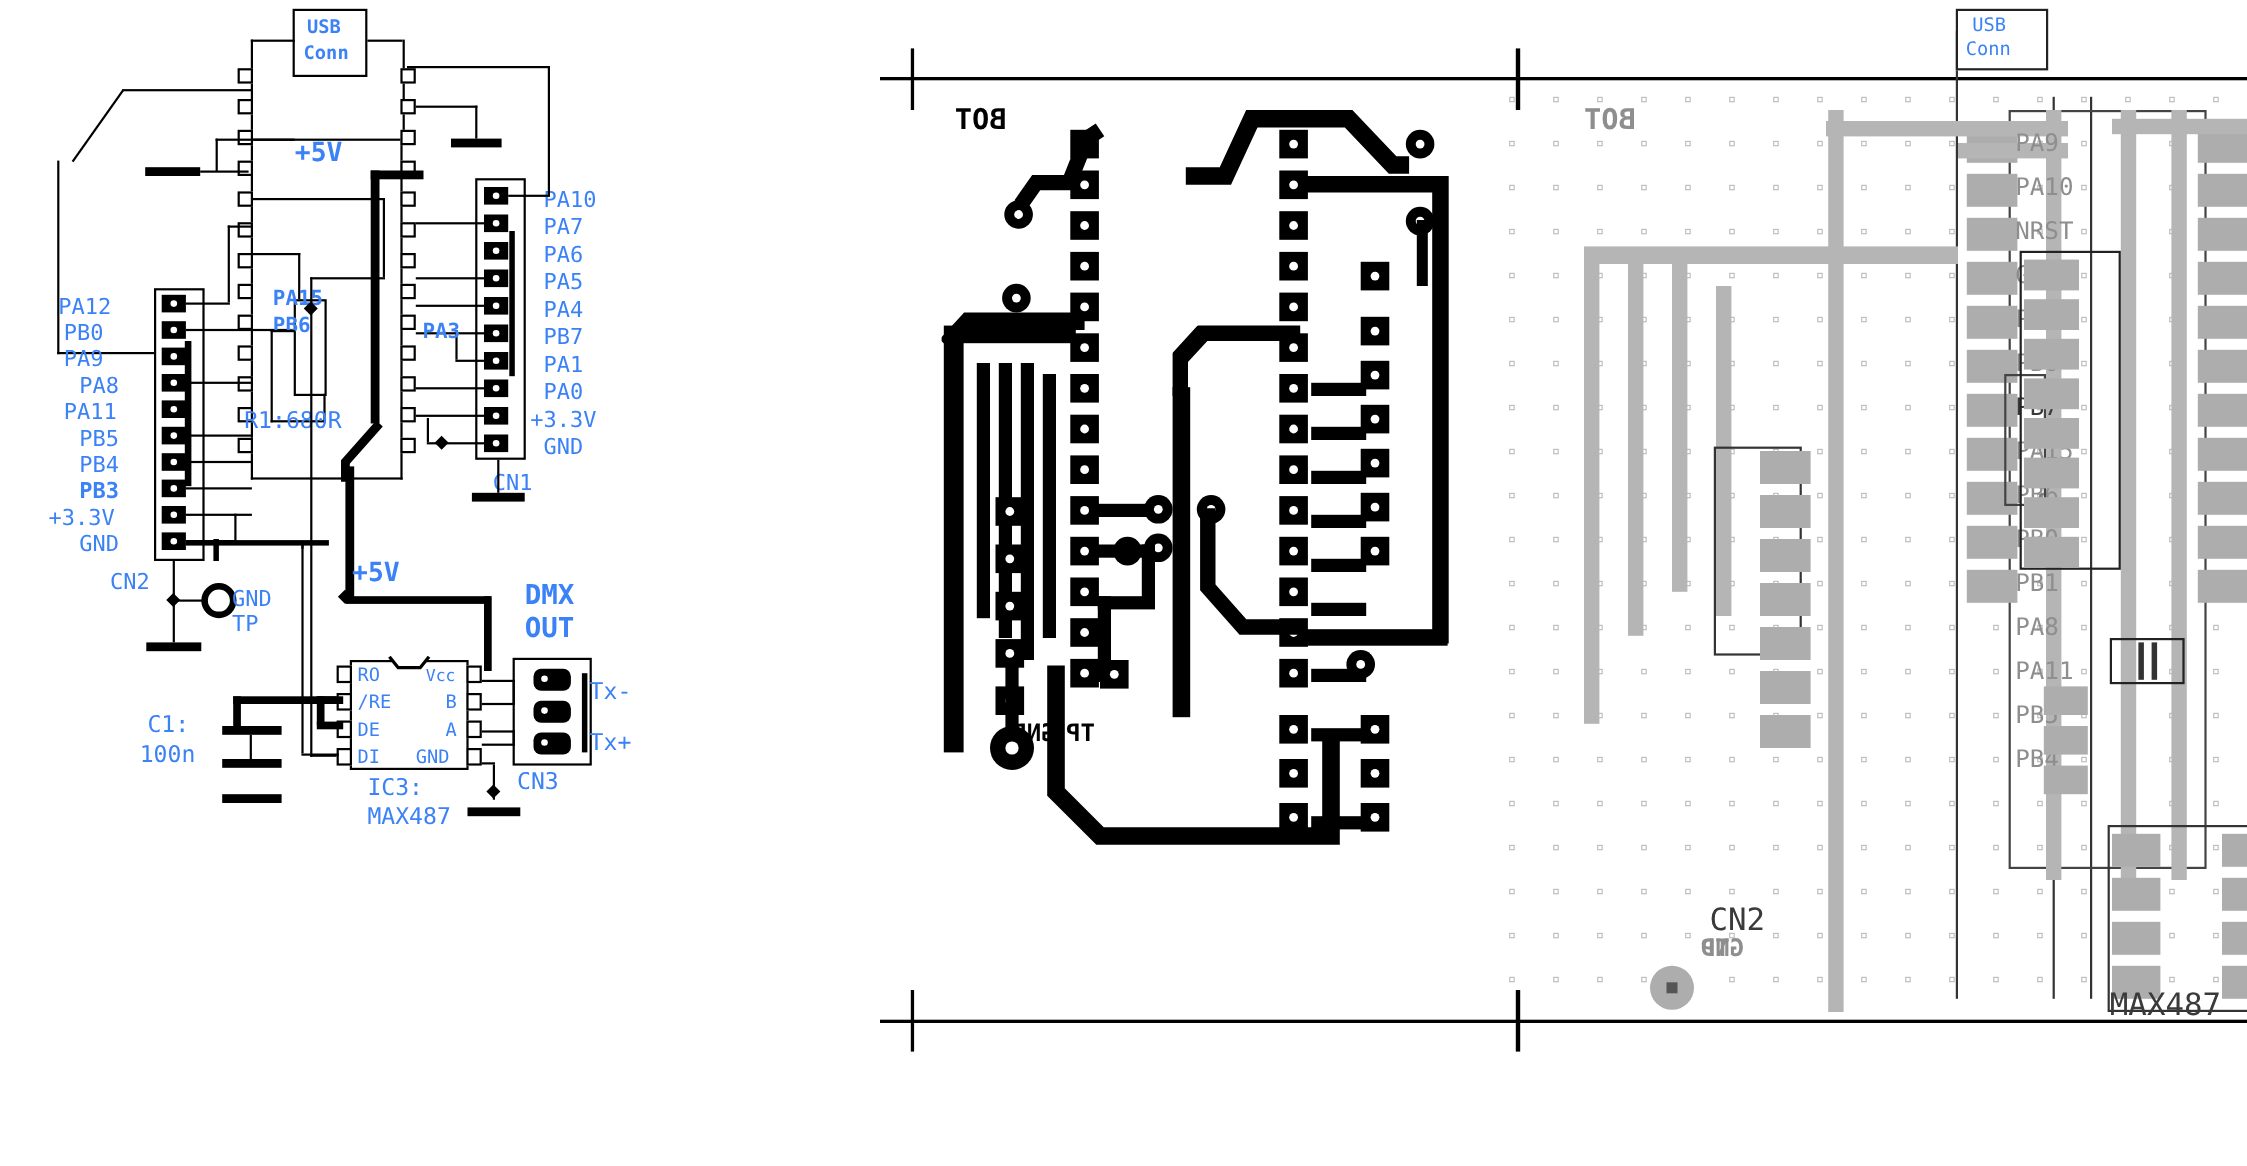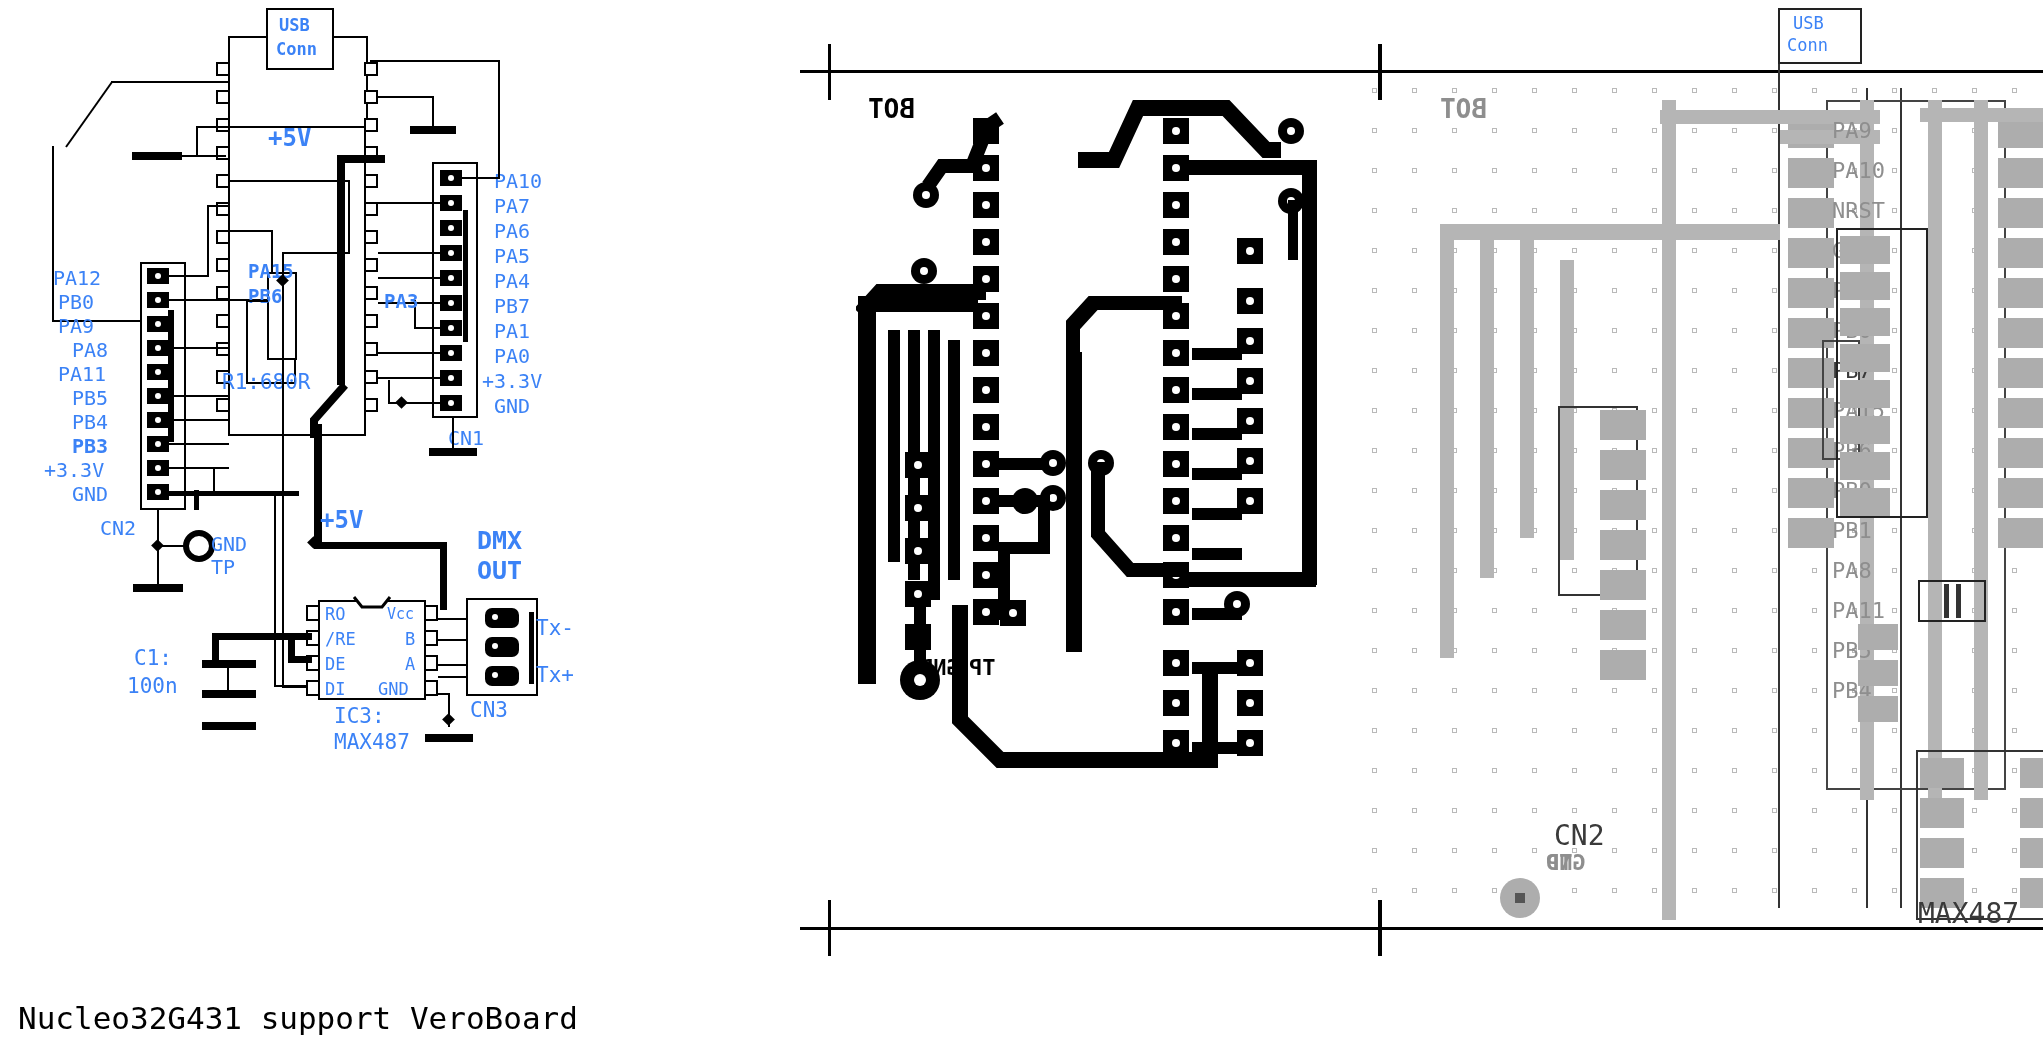--- a/index.html
+++ b/index.html
@@ -290,21 +290,20 @@
     <div class="lbl" style="left:470px;top:700px;font-size:21px;">CN3</div>
     <div class="lbl" style="left:536px;top:618px;font-size:21px;">Tx-</div>
     <div class="lbl" style="left:536px;top:665px;font-size:21px;">Tx+</div>
     <div class="w w1" style="left:438px;top:639px;width:30px;"></div>
     <div class="w w1" style="left:438px;top:618px;width:30px;"></div>
     <div class="w wv1" style="left:466px;top:618px;height:22px;"></div>
     <div class="w w1" style="left:438px;top:664px;width:30px;"></div>
     <div class="w w1" style="left:438px;top:676px;width:30px;"></div>
     <div class="w wv1" style="left:466px;top:664px;height:14px;"></div>
 
-    <div class="title" style="left:18px;top:1000px;font-size:31px;">Nucleo32G431 support VeroBoard</div>
   </div>
 
   <div class="abs" style="left:800px;top:0;width:560px;height:1060px;">
 
     <div class="crossh" style="left:28px;top:44px;width:3px;height:56px;"></div>
     <div class="crossh" style="left:0px;top:70px;width:560px;height:3px;"></div>
     <div class="crossh" style="left:28px;top:900px;width:3px;height:56px;"></div>
     <div class="crossh" style="left:0px;top:927px;width:560px;height:3px;"></div>
 
     <div class="abs" style="left:68px;top:94px;">

